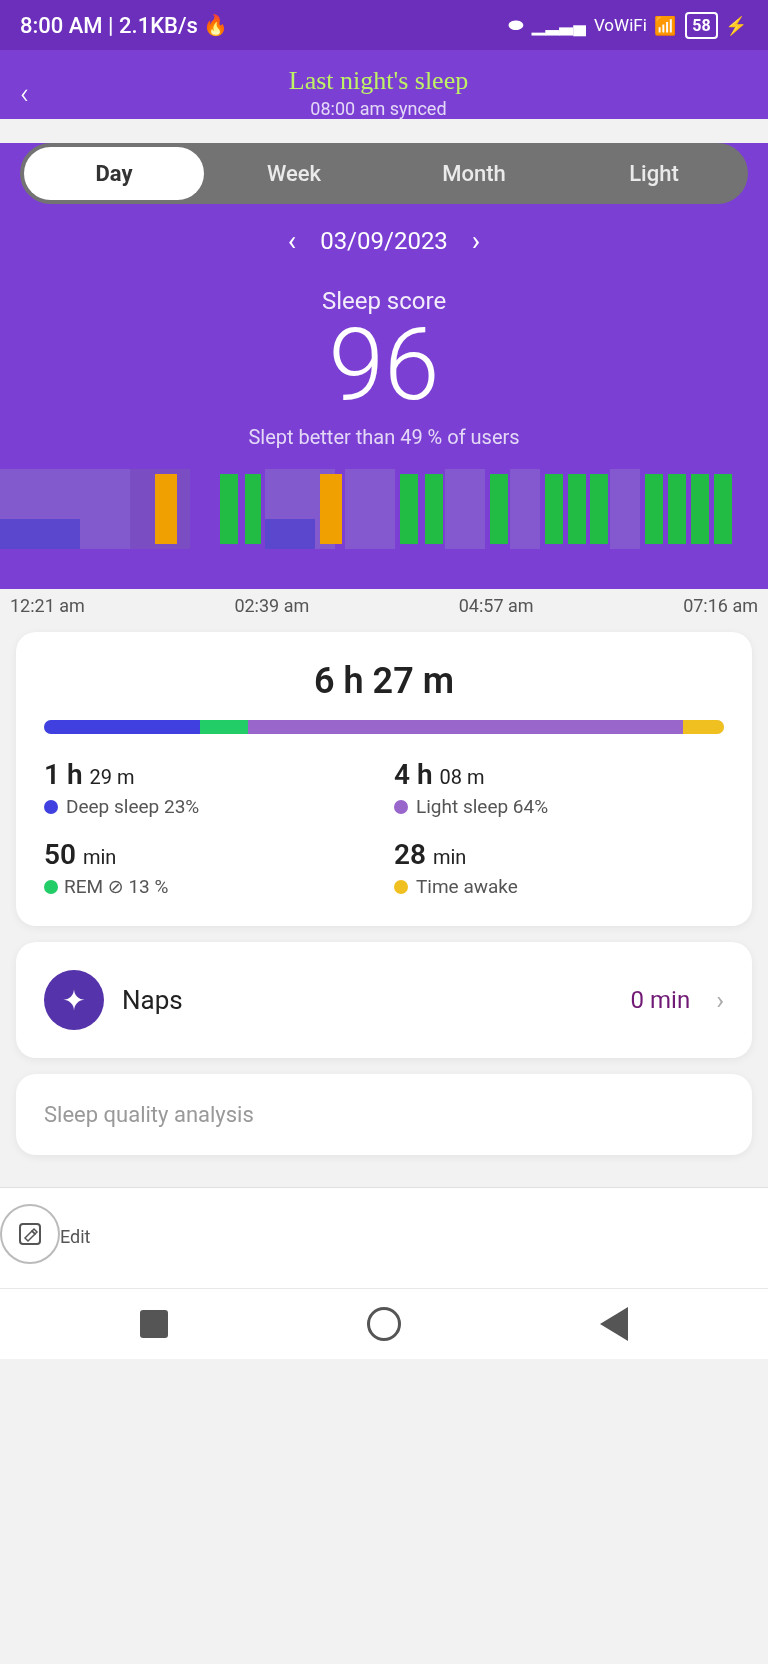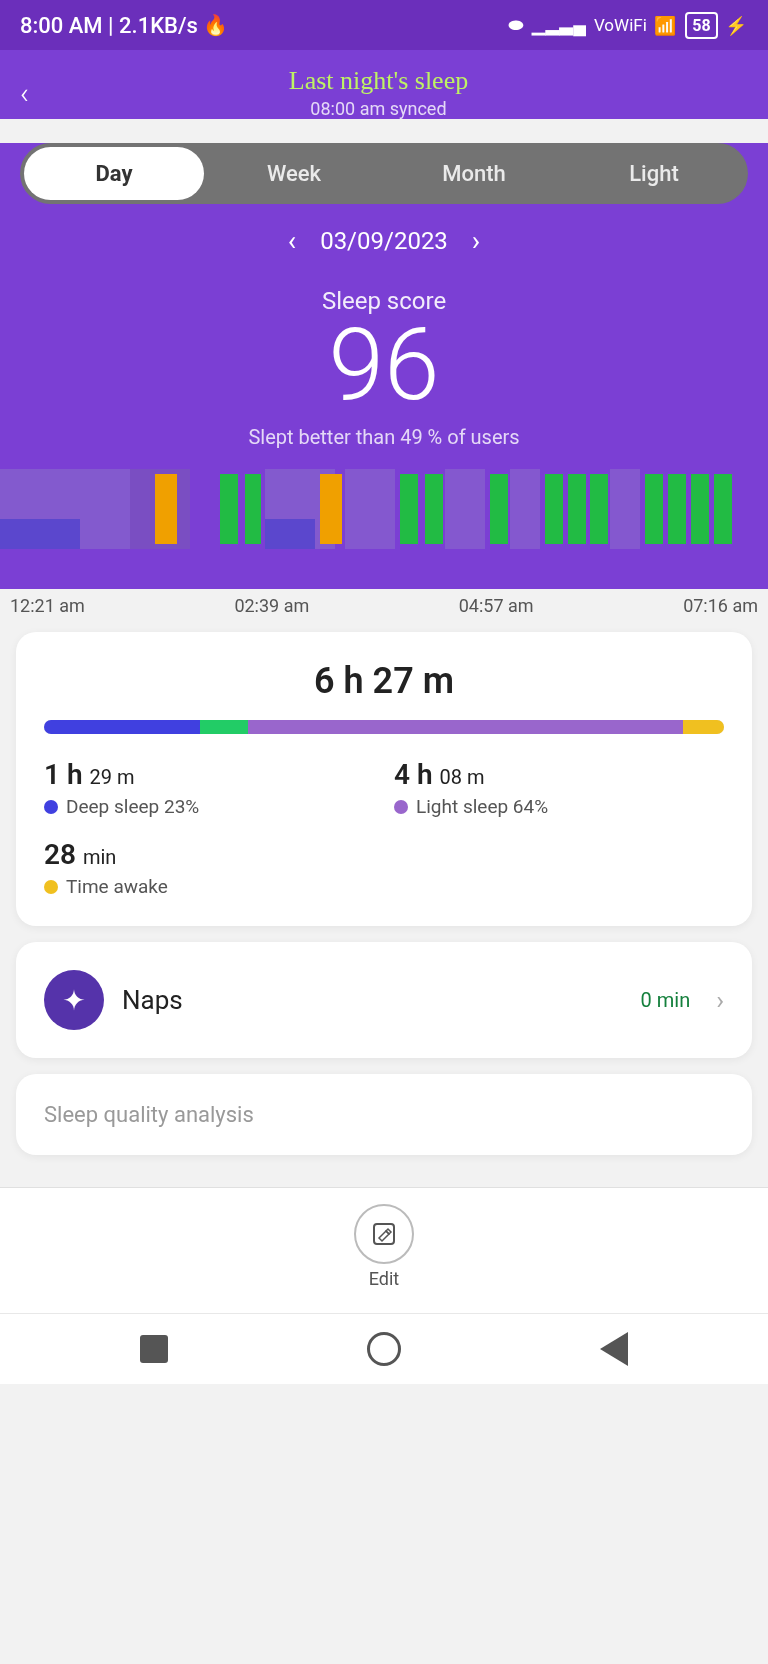--- a/index.html
+++ b/index.html
@@ -253,22 +253,22 @@
       font-size: 28px;
       color: white;
     }
     .naps-label {
       flex: 1;
       font-size: 26px;
       color: #222;
       font-weight: 400;
     }
     .naps-value {
-      font-size: 20px;
-      color: #15803d;
+      font-size: 24px;
+      color: #701a75;
     }
     .naps-arrow {
       font-size: 26px;
       color: #aaa;
       margin-left: 8px;
     }
 
     
     .quality-card {
       min-height: 80px;
@@ -279,21 +279,21 @@
     }
 
     
     .bottom-bar {
       background: white;
       padding: 16px 0 8px 0;
       border-top: 1px solid #e0e0e0;
     }
     .edit-btn-wrap {
       display: flex;
-      flex-direction: column;
+      flex-direction: row;
       align-items: center;
       cursor: pointer;
       margin-bottom: 16px;
     }
     .edit-icon-circle {
       width: 60px;
       height: 60px;
       border: 2px solid #bbb;
       border-radius: 50%;
       display: flex;
@@ -468,20 +468,29 @@
       <div class="stat-item">
         <div class="stat-value">
           4 h <span class="stat-unit">08 m</span>
         </div>
         <div class="stat-label">
           <span class="dot dot-lightpurple"></span>
           <span>Light sleep 64%</span>
         </div>
       </div>
 
+      <div class="stat-item">
+        <div class="stat-value">
+          50 <span class="stat-unit">min</span>
+        </div>
+        <div class="stat-label rem-info">
+          <span class="dot dot-green"></span>
+          <span>REM ⊘ 13 %</span>
+        </div>
+      </div>
 
       <div class="stat-item">
         <div class="stat-value">
           28 <span class="stat-unit">min</span>
         </div>
         <div class="stat-label">
           <span class="dot dot-yellow"></span>
           <span>Time awake</span>
         </div>
       </div>

